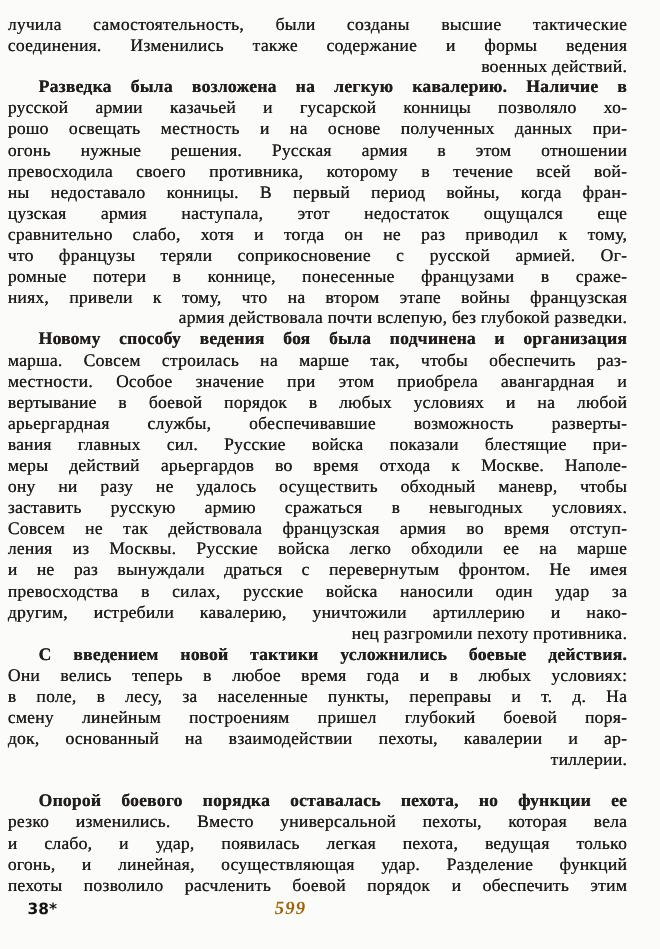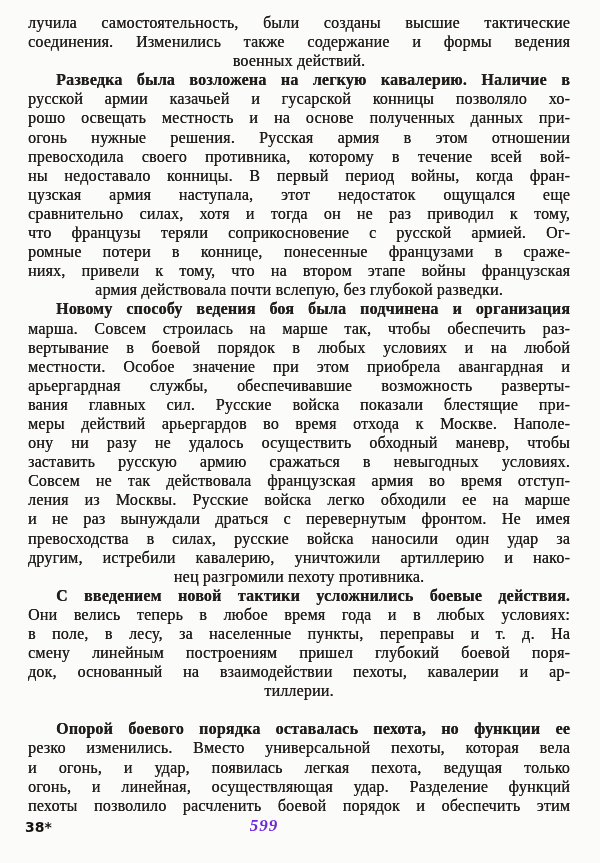--- a/index.html
+++ b/index.html
@@ -5,32 +5,32 @@
   html, body { margin: 0; padding: 0; }
   body {
     width: 600px; height: 863px;
     background: #fbfbf9;
     overflow: hidden;
     position: relative;
   }
   .page {
     box-sizing: border-box;
     width: 600px; height: 863px;
-    padding: 13px 30px 0 28px;
+    padding: 13px 30px 0 7px;
     font-family: "Liberation Serif", "DejaVu Serif", serif;
     font-size: 16px;
     line-height: 19.1px;
     color: #211e1b;
     letter-spacing: 0.2px;
     text-shadow: 0.25px 0 0 currentColor; 
     position: relative;
   }
   .line {
     height: 19.1px;
-    text-align: center;
+    text-align: right;
   }
   .line.j {
     text-align: justify;
     text-align-last: justify;
   }
   .line.indent { text-indent: 28px; font-weight: bold; }
   .line.psp { margin-top: 19px; }
   .footer {
     position: absolute;
     left: 0; top: 814px;
@@ -48,68 +48,68 @@
   }
   .pagenum {
     position: absolute;
     left: 234px; top: 2px;
     width: 60px;
     text-align: center;
     font-family: "Liberation Serif", "DejaVu Serif", serif;
     font-weight: bold;
     font-style: italic;
     font-size: 17px;
-    color: #6d28d9;
+    color: #a16207;
     letter-spacing: 1px;
   }
 </style>
 </head>
 <body>
 
 <div class="page">
   <div>
       <div class="line j">лучила самостоятельность, были созданы высшие тактические</div>
       <div class="line j">соединения. Изменились также содержание и формы ведения</div>
       <div class="line">военных действий.</div>
       <div class="line j indent">Разведка была возложена на легкую кавалерию. Наличие в</div>
       <div class="line j">русской армии казачьей и гусарской конницы позволяло хо-</div>
       <div class="line j">рошо освещать местность и на основе полученных данных при-</div>
       <div class="line j">огонь нужные решения. Русская армия в этом отношении</div>
       <div class="line j">превосходила своего противника, которому в течение всей вой-</div>
       <div class="line j">ны недоставало конницы. В первый период войны, когда фран-</div>
       <div class="line j">цузская армия наступала, этот недостаток ощущался еще</div>
-      <div class="line j">сравнительно силах, хотя и тогда он не раз приводил к тому,</div>
+      <div class="line j">сравнительно слабо, хотя и тогда он не раз приводил к тому,</div>
       <div class="line j">что французы теряли соприкосновение с русской армией. Ог-</div>
       <div class="line j">ромные потери в коннице, понесенные французами в сраже-</div>
       <div class="line j">ниях, привели к тому, что на втором этапе войны французская</div>
       <div class="line">армия действовала почти вслепую, без глубокой разведки.</div>
       <div class="line j indent">Новому способу ведения боя была подчинена и организация</div>
       <div class="line j">марша. Совсем строилась на марше так, чтобы обеспечить раз-</div>
+      <div class="line j">местности. Особое значение при этом приобрела авангардная и</div>
       <div class="line j">вертывание в боевой порядок в любых условиях и на любой</div>
-      <div class="line j">местности. Особое значение при этом приобрела авангардная и</div>
       <div class="line j">арьергардная службы, обеспечивавшие возможность разверты-</div>
       <div class="line j">вания главных сил. Русские войска показали блестящие при-</div>
       <div class="line j">меры действий арьергардов во время отхода к Москве. Наполе-</div>
       <div class="line j">ону ни разу не удалось осуществить обходный маневр, чтобы</div>
       <div class="line j">заставить русскую армию сражаться в невыгодных условиях.</div>
       <div class="line j">Совсем не так действовала французская армия во время отступ-</div>
       <div class="line j">ления из Москвы. Русские войска легко обходили ее на марше</div>
       <div class="line j">и не раз вынуждали драться с перевернутым фронтом. Не имея</div>
       <div class="line j">превосходства в силах, русские войска наносили один удар за</div>
       <div class="line j">другим, истребили кавалерию, уничтожили артиллерию и нако-</div>
       <div class="line">нец разгромили пехоту противника.</div>
       <div class="line j indent">С введением новой тактики усложнились боевые действия.</div>
       <div class="line j">Они велись теперь в любое время года и в любых условиях:</div>
       <div class="line j">в поле, в лесу, за населенные пункты, переправы и т. д. На</div>
       <div class="line j">смену линейным построениям пришел глубокий боевой поря-</div>
       <div class="line j">док, основанный на взаимодействии пехоты, кавалерии и ар-</div>
       <div class="line">тиллерии.</div>
       <div class="line j indent psp">Опорой боевого порядка оставалась пехота, но функции ее</div>
       <div class="line j">резко изменились. Вместо универсальной пехоты, которая вела</div>
-      <div class="line j">и огонь, и удар, появилась легкая пехота, ведущая только</div>
+      <div class="line j">и слабо, и удар, появилась легкая пехота, ведущая только</div>
       <div class="line j">огонь, и линейная, осуществляющая удар. Разделение функций</div>
       <div class="line j">пехоты позволило расчленить боевой порядок и обеспечить этим</div>
     </div>
   <div class="footer">
     <span class="sig">38*</span>
     <span class="pagenum">599</span>
   </div>
 </div>
 
 </body></html>

